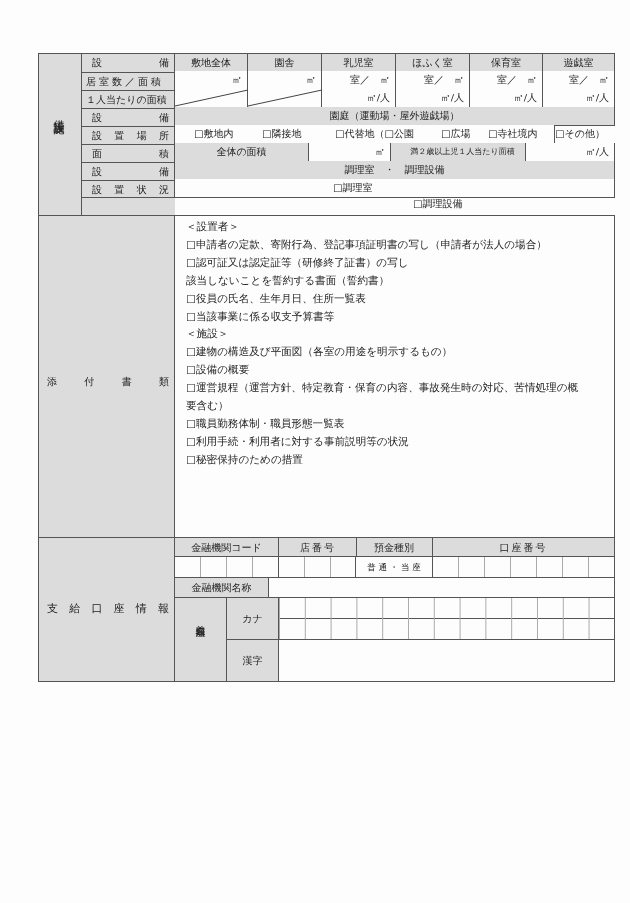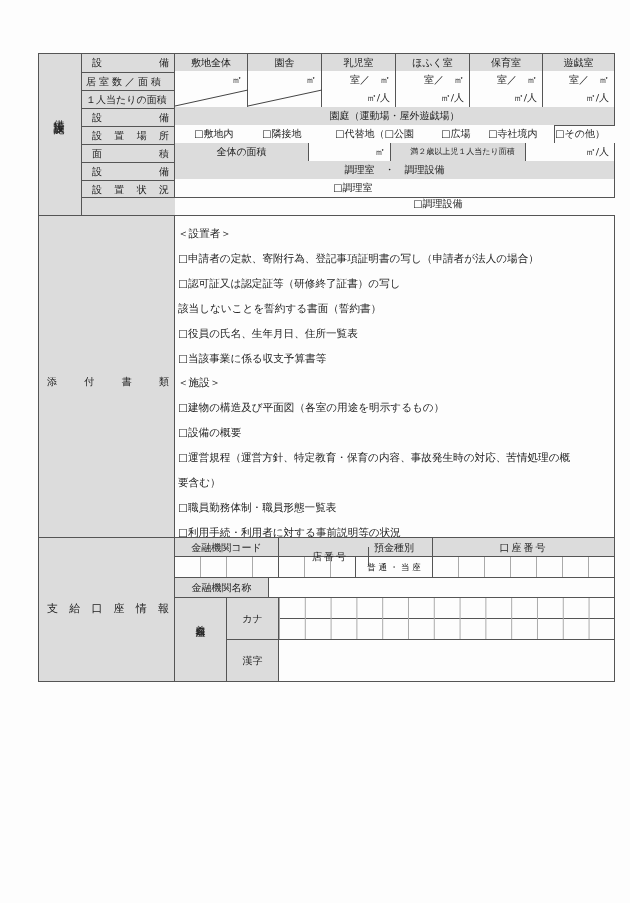--- a/index.html
+++ b/index.html
@@ -8,21 +8,21 @@
   .abs { position:absolute; box-sizing:border-box; }
   .g { background:#dcdcdc; }
   .w { background:#fdfdfd; }
   .b { border:1px solid #555; }
   .t { font-size:10px; line-height:1; white-space:nowrap; }
   .c { display:flex; align-items:center; justify-content:center; }
   .r { display:flex; align-items:center; justify-content:flex-end; padding-right:5px; }
   .l { display:flex; align-items:center; padding-left:4px; }
   .sp { display:flex; align-items:center; justify-content:space-between; padding:0 5px 0 10px; }
   .vl { writing-mode:vertical-rl; text-orientation:upright; letter-spacing:-1px; }
-  .line { font-size:10.6px; line-height:17.9px; white-space:nowrap; padding-left:3px;margin-top:7px; }
+  .line { font-size:10.6px; line-height:17.9px; white-space:nowrap; padding-left:11px; }
 </style>
 </head>
 <body>
 
 <div class="abs g b" style="left:38px;top:53px;width:44px;height:163px;border-right:none;border-bottom:none;">
   <div class="abs t vl" style="left:14px;top:60px;font-size:11px;line-height:11px;">施設設備</div>
 </div>
 
 <div class="abs g" style="left:81px;top:53px;width:94px;height:163px;border-top:1px solid #555;border-left:1px solid #555;"></div>
 
@@ -148,21 +148,21 @@
     <span>座</span>
     <span>情</span>
     <span>報</span>
   </div>
 </div>
 
 <div class="abs w" style="left:174px;top:537px;width:441px;height:145px;border:1px solid #555;"></div>
 
 <div class="abs g" style="left:175px;top:538px;width:439px;height:19px;border-bottom:1px solid #555;"></div>
 <div class="abs t c" style="left:175px;top:538px;width:104px;height:19px;border-right:1px solid #555;font-family:Liberation Serif, serif;">金融機関コード</div>
-<div class="abs t c" style="left:292px;top:538px;width:77px;height:19px;border-right:1px solid #555;letter-spacing:2px;margin-top:9px;">店番号</div>
+<div class="abs t c" style="left:280px;top:538px;width:77px;height:19px;border-right:1px solid #555;letter-spacing:2px;">店番号</div>
 <div class="abs t c" style="left:356px;top:538px;width:77px;height:19px;border-right:1px solid #555;">預金種別</div>
 <div class="abs t c" style="left:433px;top:538px;width:181px;height:19px;letter-spacing:2px;">口座番号</div>
 
 <div class="abs" style="left:175px;top:557px;width:439px;height:21px;border-bottom:1px solid #555;"></div>
 <div class="abs" style="left:175px;top:557px;width:26px;height:20px;border-right:1px solid #aaa;"></div>
 <div class="abs" style="left:201px;top:557px;width:26px;height:20px;border-right:1px solid #aaa;"></div>
 <div class="abs" style="left:227px;top:557px;width:26px;height:20px;border-right:1px solid #aaa;"></div>
 <div class="abs" style="left:253px;top:557px;width:26px;height:20px;border-right:1px solid #555;"></div>
 <div class="abs" style="left:279px;top:557px;width:26px;height:20px;border-right:1px solid #aaa;"></div>
 <div class="abs" style="left:305px;top:557px;width:26px;height:20px;border-right:1px solid #aaa;"></div>

